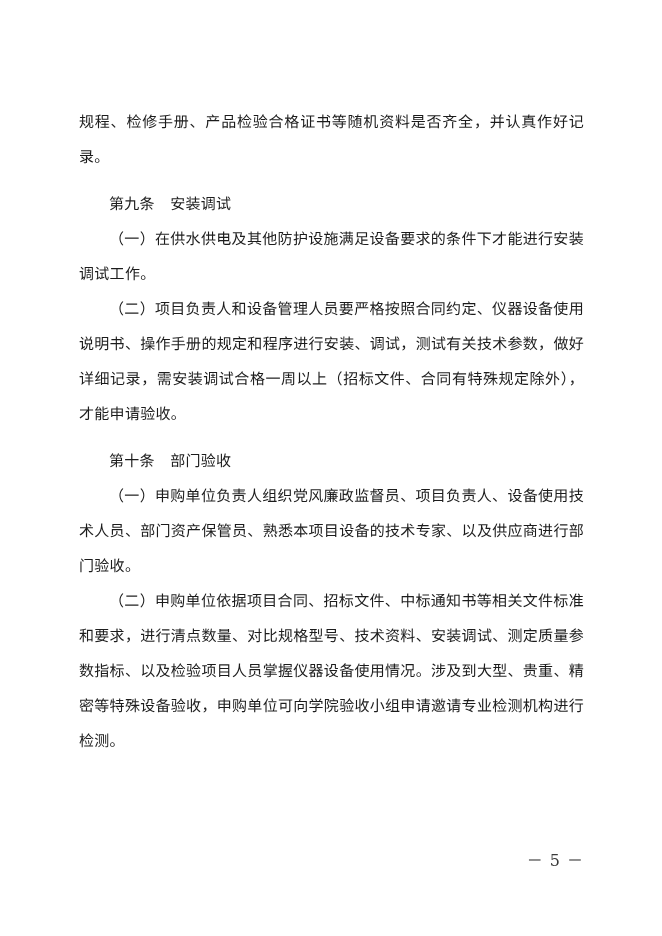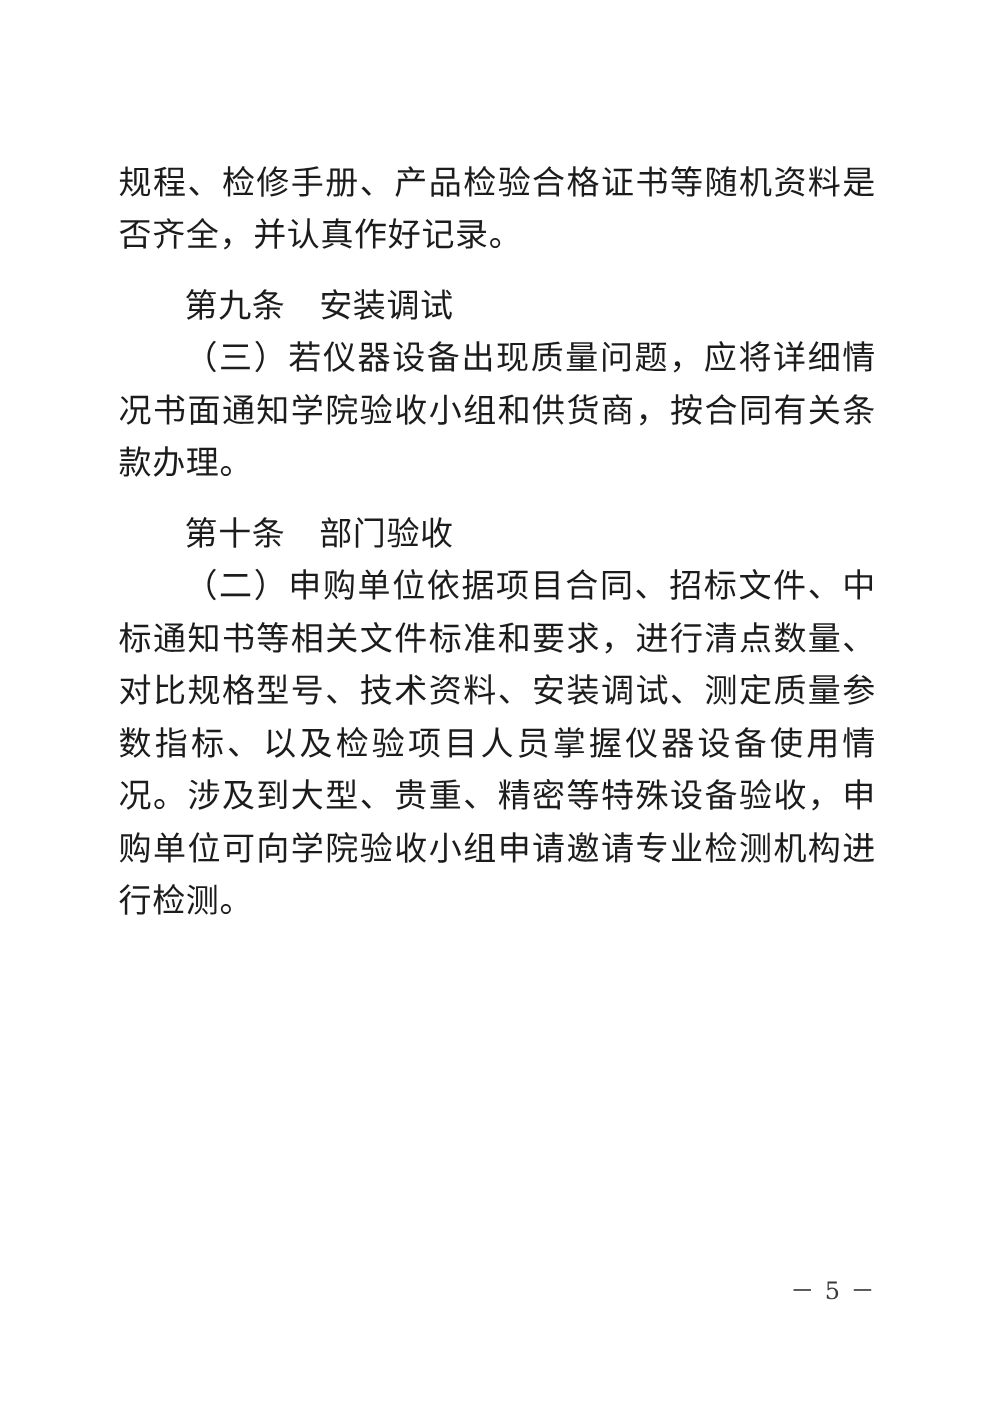--- a/index.html
+++ b/index.html
@@ -28,21 +28,21 @@
 
   .text-body {
     position: absolute;
     left: 79px;
     top: 105px;
     width: 505px;
   }
 
   .para {
     margin: 0;
-    font-size: 22px;
+    font-size: 15px;
     line-height: 35px;
     text-align: justify;
     text-justify: inter-ideograph;
     letter-spacing: 0.02em;
     color: #1c1c1c;
     text-indent: 2em;
     word-break: break-all;
     font-weight: 400;
   }
 
@@ -73,26 +73,28 @@
 
 <div class="page">
 
   <div class="text-body">
 
     <p class="para no-indent">规程、检修手册、产品检验合格证书等随机资料是否齐全，并认真作好记录。</p>
 
 
     <p class="para heading">第九条　安装调试</p>
 
+    <p class="para">（一）在供水供电及其他防护设施满足设备要求的条件下才能进行安装调试工作。</p>
 
+    <p class="para">（二）项目负责人和设备管理人员要严格按照合同约定、仪器设备使用说明书、操作手册的规定和程序进行安装、调试，测试有关技术参数，做好详细记录，需安装调试合格一周以上（招标文件、合同有特殊规定除外），才能申请验收。</p>
 
-    <p class="para">（三）若仪器设备出现质量问题，应将详细情况书面通知学院验收小组和供货商，按合同有关条款办理。</p>
 
     <p class="para heading">第十条　部门验收</p>
 
+    <p class="para">（一）申购单位负责人组织党风廉政监督员、项目负责人、设备使用技术人员、部门资产保管员、熟悉本项目设备的技术专家、以及供应商进行部门验收。</p>
 
     <p class="para">（二）申购单位依据项目合同、招标文件、中标通知书等相关文件标准和要求，进行清点数量、对比规格型号、技术资料、安装调试、测定质量参数指标、以及检验项目人员掌握仪器设备使用情况。涉及到大型、贵重、精密等特殊设备验收，申购单位可向学院验收小组申请邀请专业检测机构进行检测。</p>
 
   </div>
 
   <div class="page-number">－ 5 －</div>
 
 </div>
 
 </body></html>

